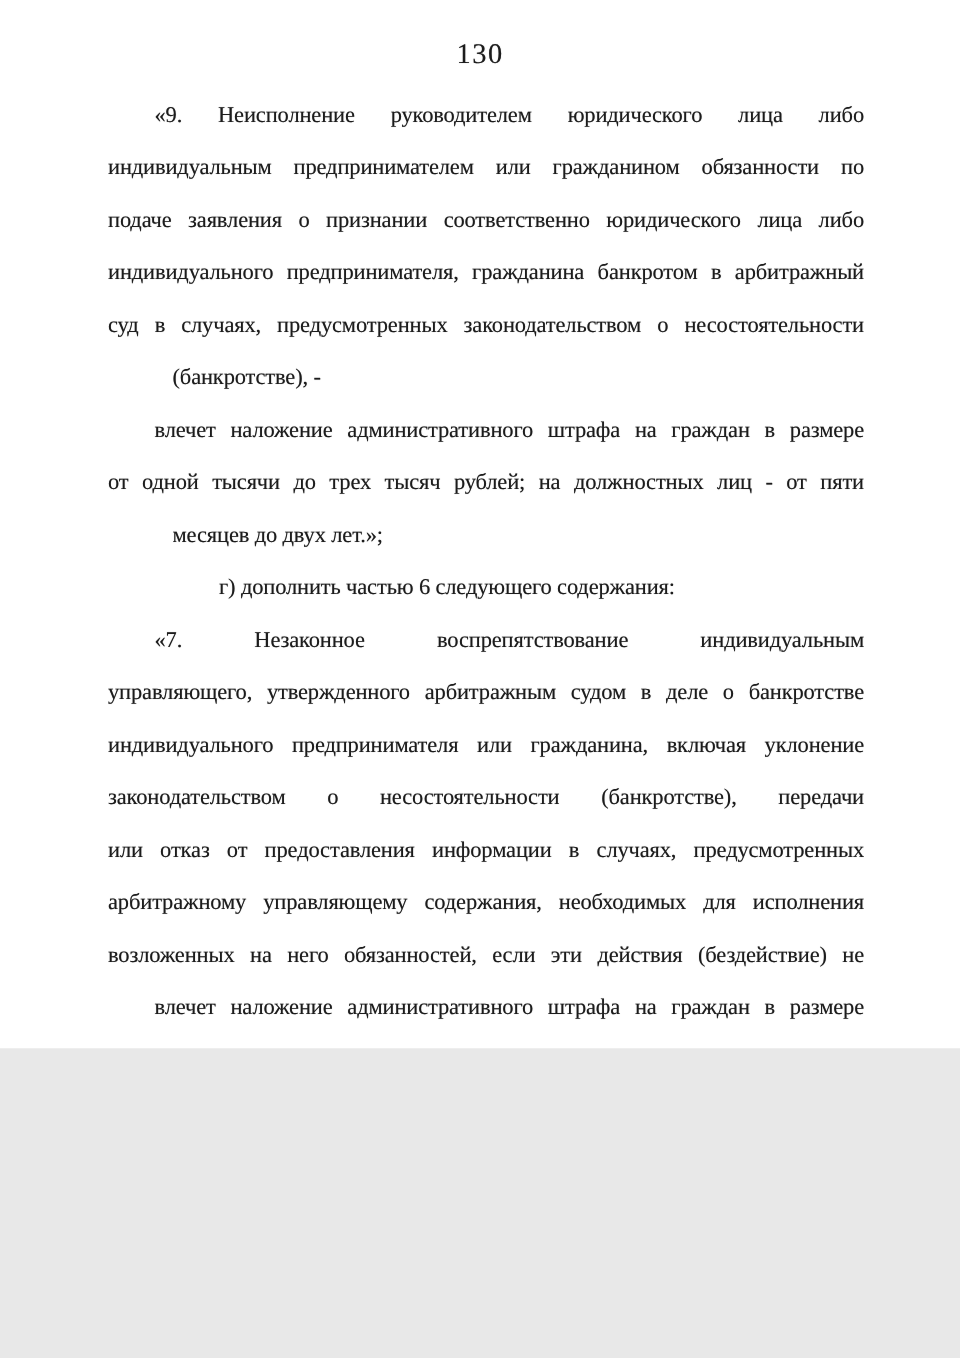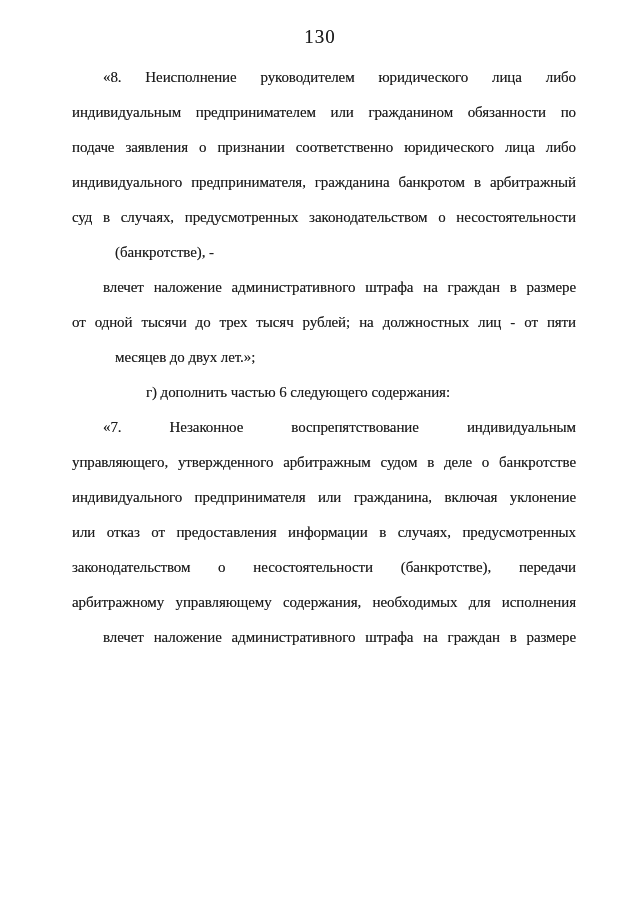--- a/index.html
+++ b/index.html
@@ -3,21 +3,21 @@
 <meta charset="utf-8">
 <style>
   html, body {
     margin: 0;
     padding: 0;
     background: #e8e8e8;
   }
   .page {
     position: relative;
     width: 640px;
-    height: 905px;
+    height: 699px;
     margin: 0 auto;
     background: #ffffff;
     overflow: hidden;
     font-family: "Liberation Serif", "DejaVu Serif", serif;
     color: #1c1c1c;
   }
   .page-number {
     position: absolute;
     top: 26px;
     left: 0;
@@ -59,21 +59,21 @@
 </head>
 <body>
 
 <div class="page">
 
   <div class="page-number">130</div>
 
   <div class="doc-body">
 
     <div class="para">
-      <div class="line first">«8. Неисполнение руководителем юридического лица либо</div>
+      <div class="line first">«9. Неисполнение руководителем юридического лица либо</div>
       <div class="line">индивидуальным предпринимателем или гражданином обязанности по</div>
       <div class="line">подаче заявления о признании соответственно юридического лица либо</div>
       <div class="line">индивидуального предпринимателя, гражданина банкротом в арбитражный</div>
       <div class="line">суд в случаях, предусмотренных законодательством о несостоятельности</div>
       <div class="line lastline">(банкротстве), -</div>
     </div>
 
     <div class="para">
       <div class="line first">влечет наложение административного штрафа на граждан в размере</div>
       <div class="line">от одной тысячи до трех тысяч рублей; на должностных лиц - от пяти</div>
@@ -81,23 +81,24 @@
     </div>
 
     <div class="para">
       <div class="line first lastline">г) дополнить частью 6 следующего содержания:</div>
     </div>
 
     <div class="para">
       <div class="line first">«7. Незаконное воспрепятствование индивидуальным</div>
       <div class="line">управляющего, утвержденного арбитражным судом в деле о банкротстве</div>
       <div class="line">индивидуального предпринимателя или гражданина, включая уклонение</div>
+      <div class="line">законодательством о несостоятельности (банкротстве), передачи</div>
       <div class="line">или отказ от предоставления информации в случаях, предусмотренных</div>
-      <div class="line">законодательством о несостоятельности (банкротстве), передачи</div>
       <div class="line">арбитражному управляющему содержания, необходимых для исполнения</div>
+      <div class="line">возложенных на него обязанностей, если эти действия (бездействие) не</div>
     </div>
 
     <div class="para">
       <div class="line first">влечет наложение административного штрафа на граждан в размере</div>
     </div>
 
   </div>
 </div>
 
 </body></html>

